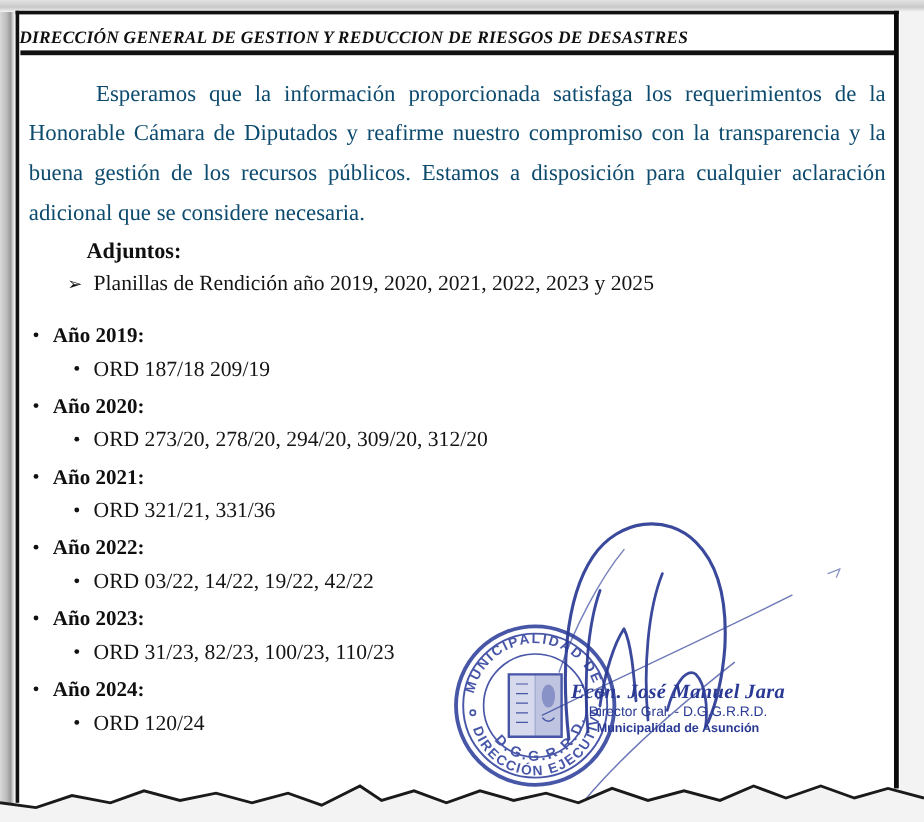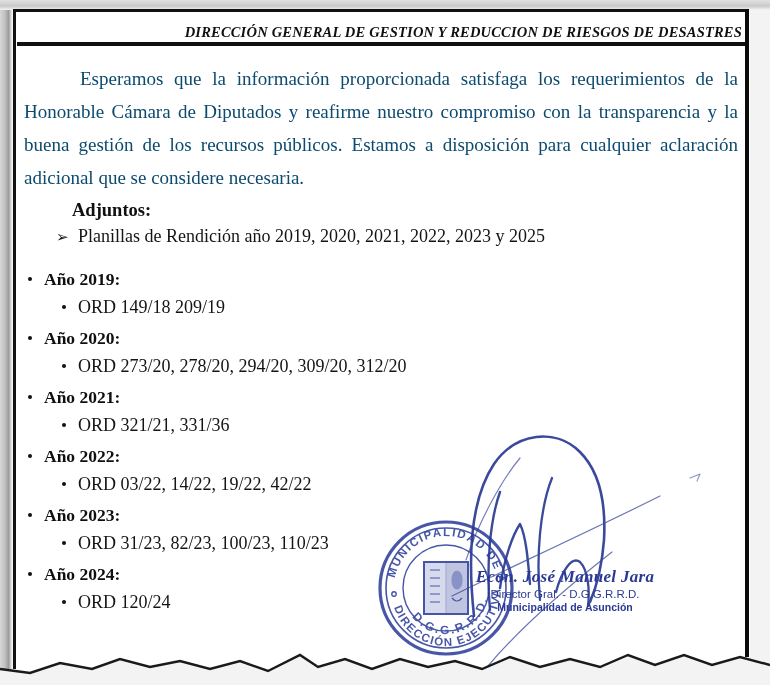--- a/index.html
+++ b/index.html
@@ -59,21 +59,21 @@
     width: 736px; height: 3px;
     background: #111;
   }
 
   
   .header-title {
     position: absolute;
     left: 16px;
     top: 24px;
     width: 726px;
-    text-align: right;
+    text-align: left;
     font-weight: bold;
     font-style: italic;
     font-size: 14.5px;
     letter-spacing: 0.2px;
     color: #101010;
     white-space: nowrap;
   }
   .header-rule {
     position: absolute;
     left: 17px;
@@ -240,21 +240,21 @@
   </div>
 
   <div class="year-list">
     <div class="year-group">
       <div class="year-head">
         <span class="dot"></span>
         <span>Año 2019:</span>
       </div>
       <div class="year-ords">
         <span class="dot"></span>
-        <span>ORD 149/18 209/19</span>
+        <span>ORD 187/18 209/19</span>
       </div>
     </div>
     <div class="year-group">
       <div class="year-head">
         <span class="dot"></span>
         <span>Año 2020:</span>
       </div>
       <div class="year-ords">
         <span class="dot"></span>
         <span>ORD 273/20, 278/20, 294/20, 309/20, 312/20</span>

